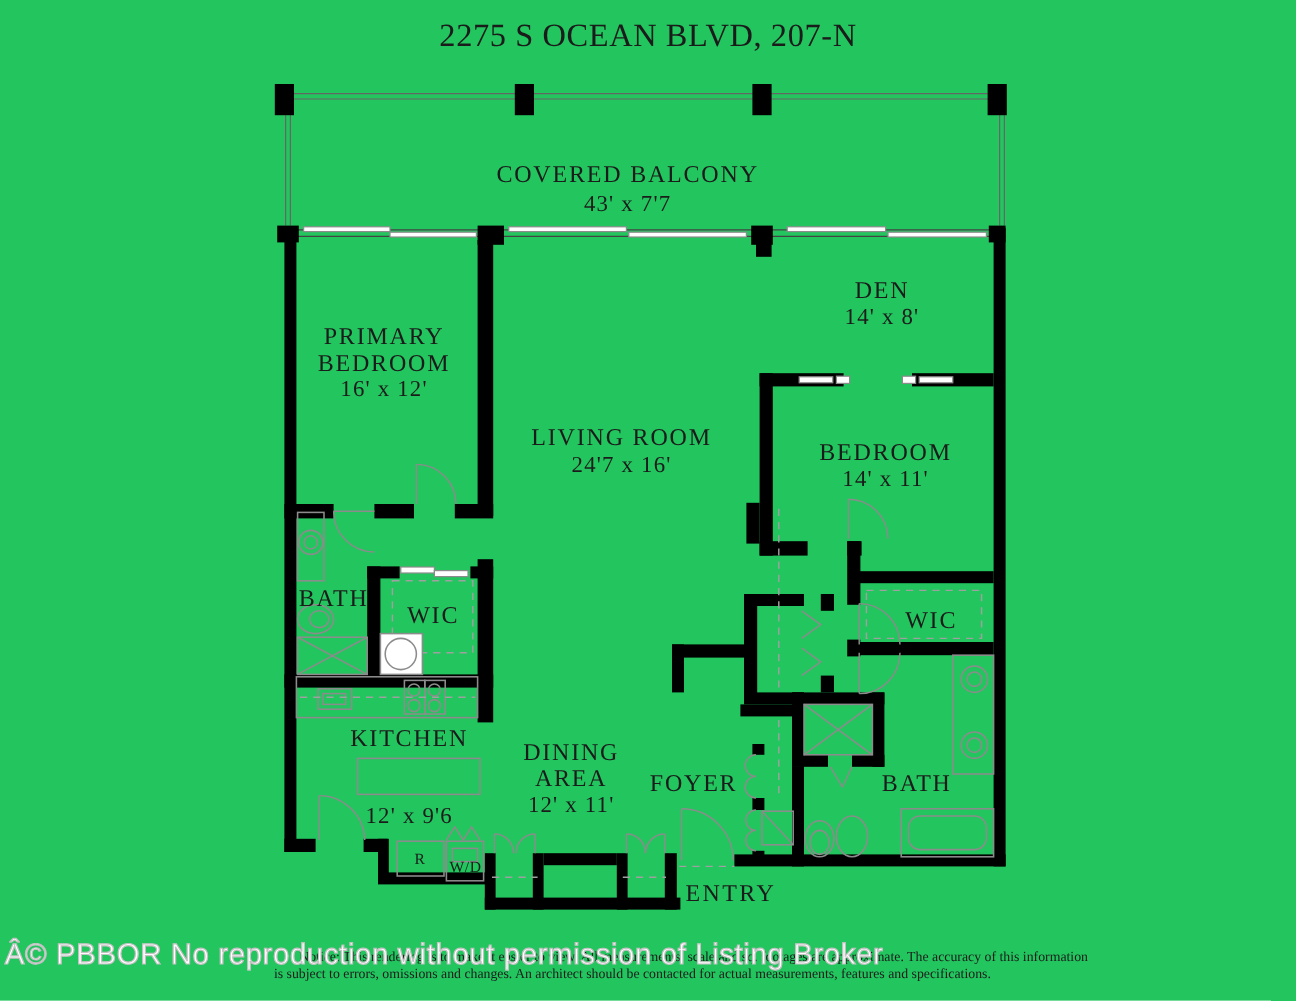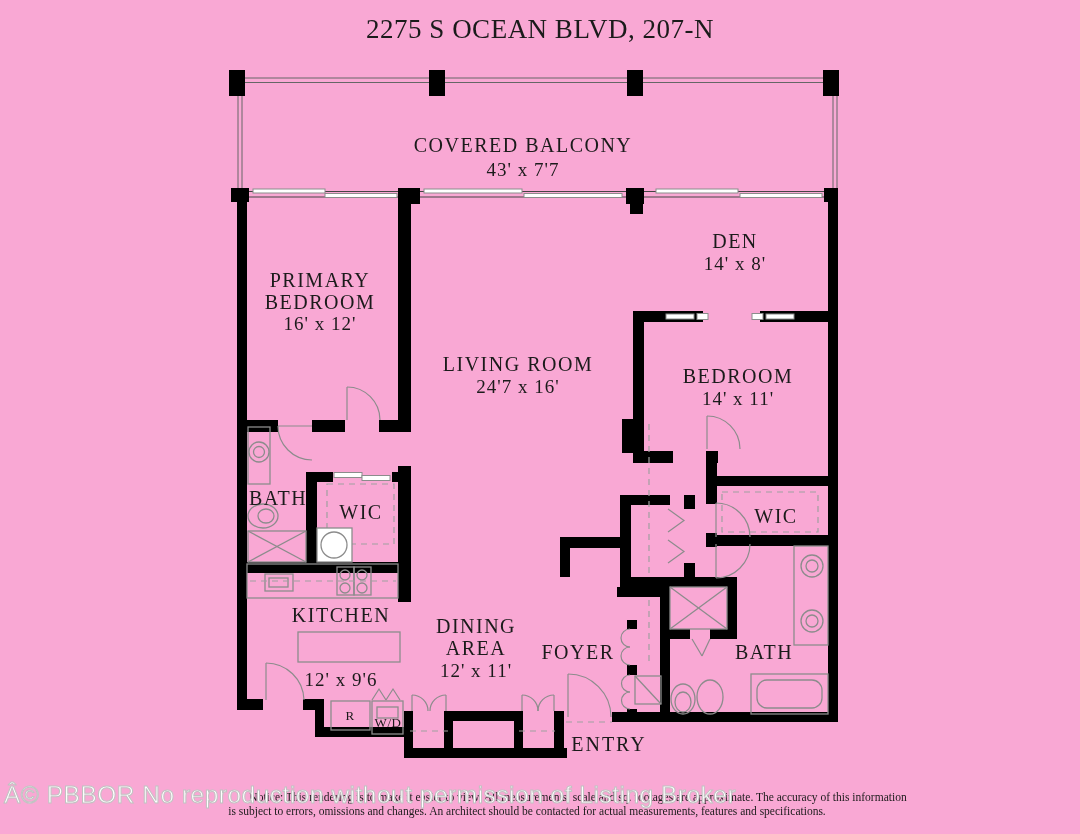--- a/index.html
+++ b/index.html
@@ -1,16 +1,16 @@
 <!DOCTYPE html>
 <html><head>
 <meta charset="utf-8">
 <style>
   html,body{margin:0;padding:0;background:#fff;}
-  .page{position:relative;width:1080px;height:834px;background:#f9a8d4;overflow:hidden;
+  .page{position:relative;width:1080px;height:834px;background:#22c55e;overflow:hidden;
         font-family:"Liberation Serif",serif;}
   svg text{fill:#1b1b1b;}
   .room-name{font-size:20px;letter-spacing:1.5px;}
   .room-dims{font-size:19px;letter-spacing:1px;}
   .small-label{font-size:13px;letter-spacing:0.5px;}
   .title-text{font-size:27px;letter-spacing:0.5px;}
   .entry-label{font-size:20px;letter-spacing:2px;}
   .disclaimer{font-size:11.5px;}
   .watermark{font-family:"Liberation Sans",sans-serif;font-size:24.5px;letter-spacing:0.5px;
              fill:#ffffff;stroke:#c2c2c2;stroke-width:1px;}

